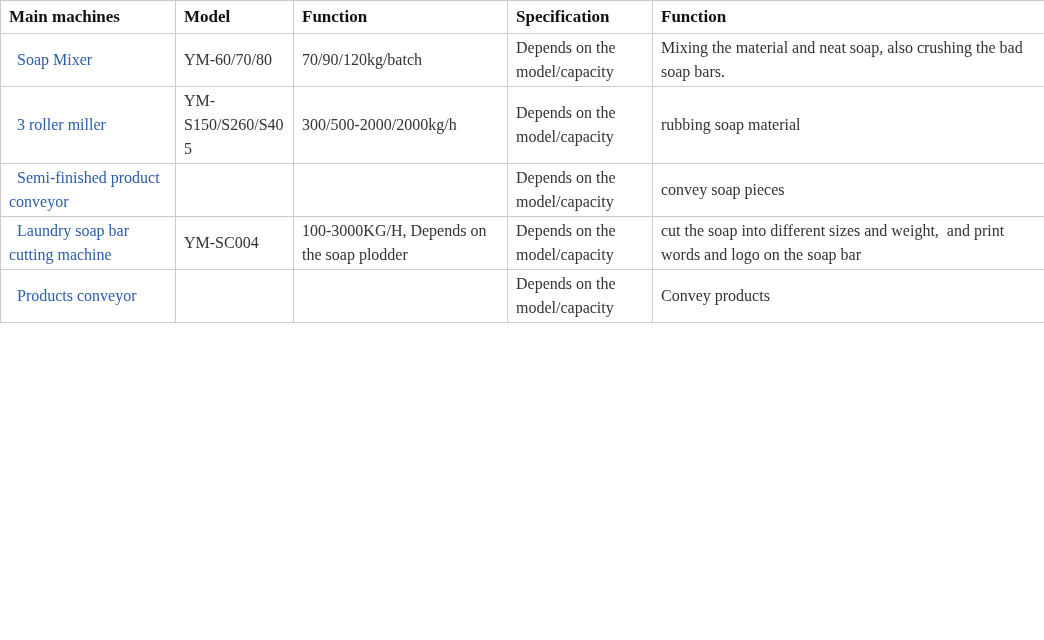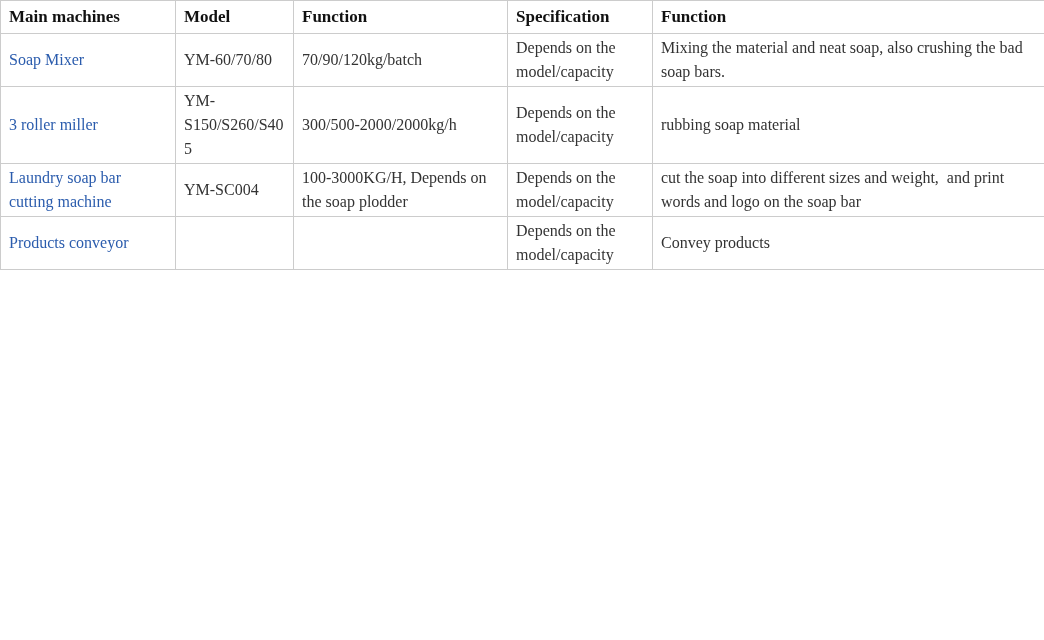--- a/index.html
+++ b/index.html
@@ -37,20 +37,21 @@
     color:var(--header-text);
     padding:4px 8px;
   }
   table.machines td{
     padding:2px 8px;
   }
   td.machine-cell a{
     color:var(--link);
     text-decoration:none;
     cursor:pointer;
+    margin-left:8px;
   }
 </style>
 </head>
 <body>
 
 <div class="page">
   <table class="machines">
     <colgroup>
       <col class="c1">
         <col class="c2">
@@ -76,20 +77,27 @@
           <td>Mixing the material and neat soap, also crushing the bad soap bars.</td>
         </tr>
         <tr>
           <td class="machine-cell"><a>3 roller miller</a></td>
           <td>YM-S150/S260/S405</td>
           <td>300/500-2000/2000kg/h</td>
           <td>Depends on the model/capacity</td>
           <td>rubbing soap material</td>
         </tr>
         <tr>
+          <td class="machine-cell"><a>Semi-finished product conveyor</a></td>
+          <td></td>
+          <td></td>
+          <td>Depends on the model/capacity</td>
+          <td>convey soap pieces</td>
+        </tr>
+        <tr>
           <td class="machine-cell"><a>Laundry soap bar cutting machine</a></td>
           <td>YM-SC004</td>
           <td>100-3000KG/H, Depends on the soap plodder</td>
           <td>Depends on the model/capacity</td>
           <td>cut the soap into different sizes and weight,  and print words and logo on the soap bar</td>
         </tr>
         <tr>
           <td class="machine-cell"><a>Products conveyor</a></td>
           <td></td>
           <td></td>

